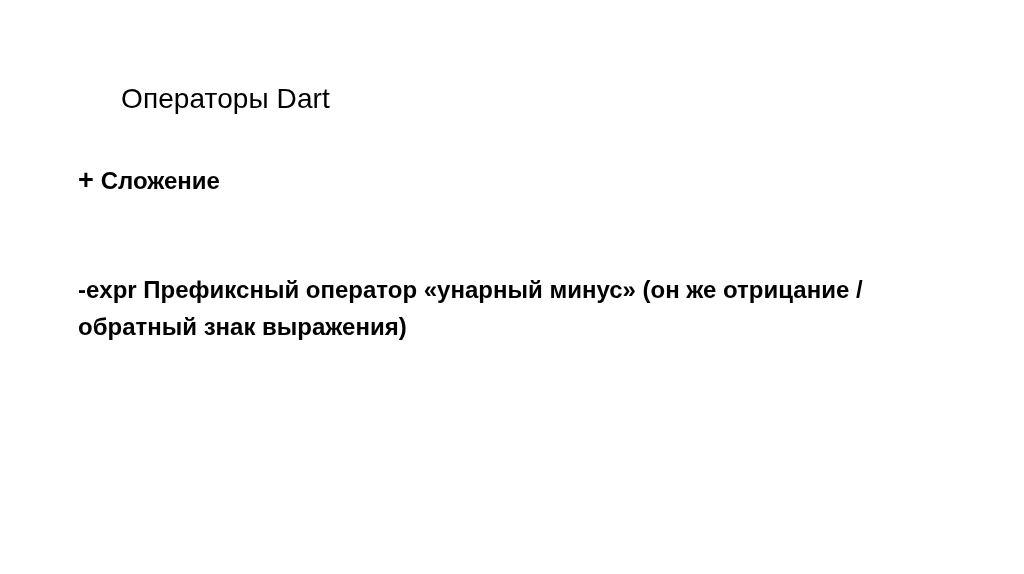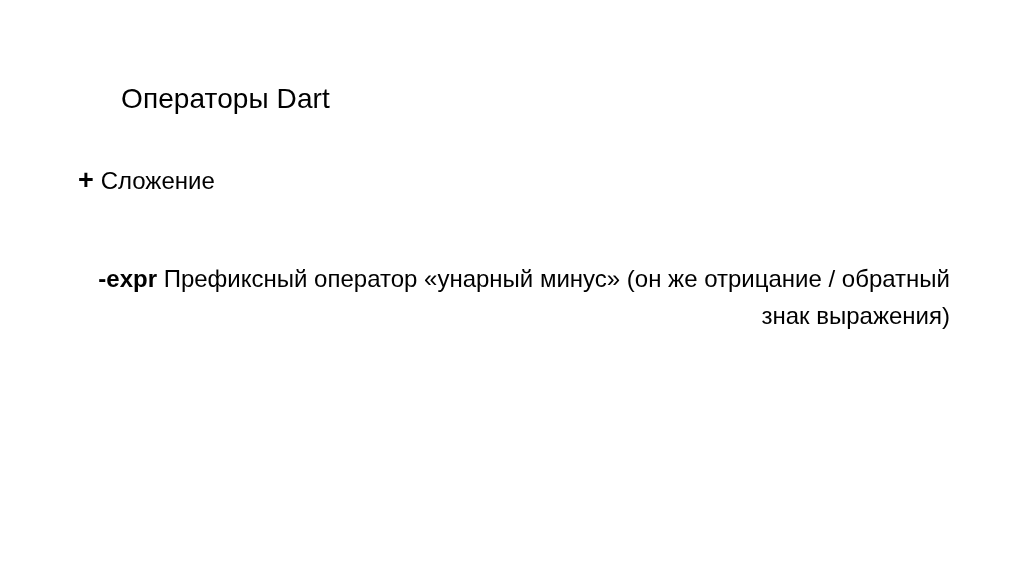--- a/index.html
+++ b/index.html
@@ -34,40 +34,40 @@
     white-space: nowrap;
     margin-left: 43px;
   }
   .body-block {
     position: absolute;
     left: 78px;
     width: 872px;
   }
   .line-1 { top: 162px; }
   .line-2 { top: 218px; }
-  .line-3 { top: 260px; text-align: right; }
+  .line-3 { top: 271px; }
 
   .para {
     font-size: 24px;
     font-weight: 400;
     line-height: 37px;
     color: #000000;
     margin: 0;
   }
   .op {
     font-weight: 700;
     font-size: 27px;
     letter-spacing: 0.2px;
   }
   .op-word {
     font-weight: 700;
     font-size: 24px;
   }
   .para-text {
-    font-weight: 400;
+    font-weight: 700;
   }
 </style>
 </head>
 <body>
 
 <div class="slide">
 
   <h1 class="slide-title">Операторы Dart</h1>
 
   <div class="body-block line-1">

